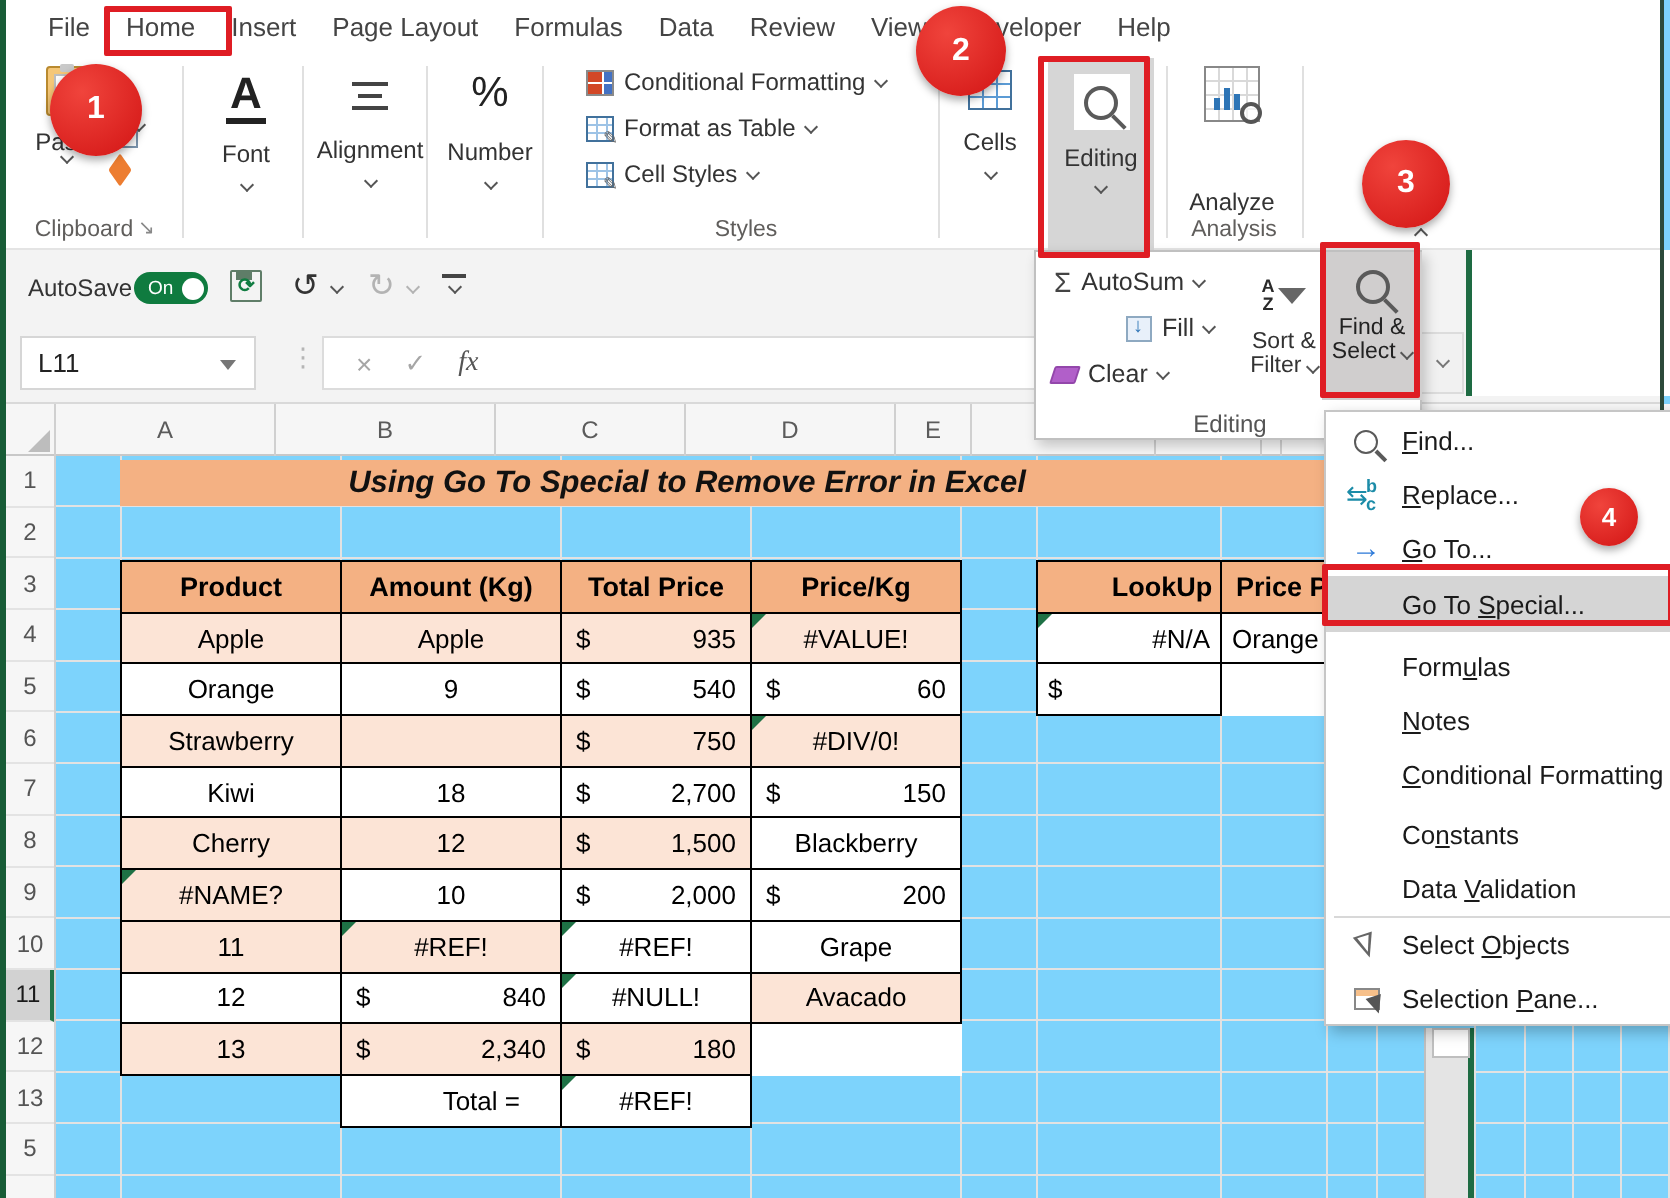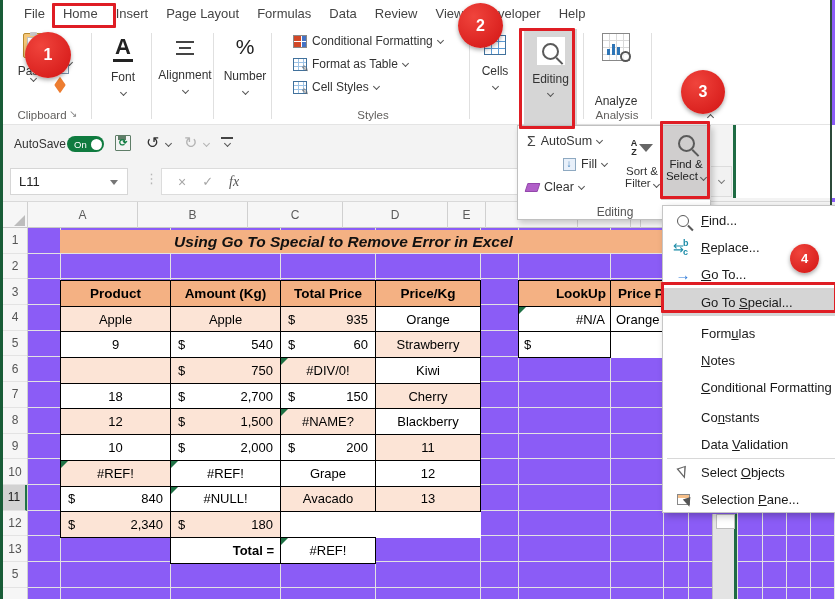--- a/index.html
+++ b/index.html
@@ -1,18 +1,18 @@
 <!DOCTYPE html>
 <html><head>
 <meta charset="utf-8">
 <style>
   * { margin:0; padding:0; box-sizing:border-box; }
   html,body { width:835px; height:599px; overflow:hidden; }
   body { font-family:"Liberation Sans", sans-serif; background:#fff; }
-  .app { position:relative; width:835px; height:599px; overflow:hidden; background:#8b5cf6; }
+  .app { position:relative; width:835px; height:599px; overflow:hidden; background:#7dd3fc; }
 
   
   .leftedge { position:absolute; left:0; top:0; width:3px; height:599px; background:#185C37; z-index:8; }
   .rightedge { position:absolute; left:830px; top:0; width:2px; height:205px; background:#2C4A3A; z-index:4; }
 
   
   .tabbar { position:absolute; left:3px; top:0; width:829px; height:28px; background:#fff; display:flex; align-items:center; padding-left:12px; z-index:2; }
   .tab { padding:0 9px; font-size:13px; color:#444; line-height:28px; white-space:nowrap; }
   .topbtn { position:absolute; top:4px; width:30px; height:22px; border:1px solid #B5CFC0; border-radius:2px; background:#fff; display:flex; align-items:center; justify-content:center; }
   .sharebtn { left:646px; color:#107C41; font-size:13px; }
@@ -371,20 +371,21 @@
     <div class="tc th">Amount (Kg)</div>
     <div class="tc th">Total Price</div>
     <div class="tc th">Price/Kg</div>
 
     <div class="tc peach">Apple</div>
     <div class="tc peach">Apple</div>
     <div class="tc peach money">
         <span>$</span>
         <span>935</span>
       </div>
+    <div class="tc peach tri">#VALUE!</div>
 
     <div class="tc">Orange</div>
     <div class="tc">9</div>
     <div class="tc money">
         <span>$</span>
         <span>540</span>
       </div>
     <div class="tc money">
         <span>$</span>
         <span>60</span>
@@ -408,23 +409,23 @@
         <span>$</span>
         <span>150</span>
       </div>
 
     <div class="tc peach">Cherry</div>
     <div class="tc peach">12</div>
     <div class="tc peach money">
         <span>$</span>
         <span>1,500</span>
       </div>
+    <div class="tc">Blackberry</div>
+
     <div class="tc peach tri">#NAME?</div>
-
-    <div class="tc">Blackberry</div>
     <div class="tc">10</div>
     <div class="tc money">
         <span>$</span>
         <span>2,000</span>
       </div>
     <div class="tc money">
         <span>$</span>
         <span>200</span>
       </div>
 
@@ -446,21 +447,21 @@
         <span>$</span>
         <span>2,340</span>
       </div>
     <div class="tc peach money">
         <span>$</span>
         <span>180</span>
       </div>
   </div>
 
   <div class="totalrow">
-    <div class="tc" style="justify-content:flex-end; padding-right:6px; font-weight:bold;">Total =</div>
+    <div class="tc" style="justify-content:flex-end; padding-right:20px; font-weight:normal;">Total =</div>
     <div class="tc tri" style="justify-content:center;">#REF!</div>
   </div>
 
   <div class="lookup">
     <div class="tc th" style="justify-content:center;">LookUp</div>
     <div class="tc th" style="overflow:visible; white-space:nowrap; padding-left:7px;">Price Per Kg</div>
     <div class="tc tri" style="justify-content:flex-end; padding-right:5px;">#N/A</div>
     <div class="tc" style="padding-left:5px;">Orange</div>
     <div class="tc" style="padding-left:5px;">$</div>
   </div>

